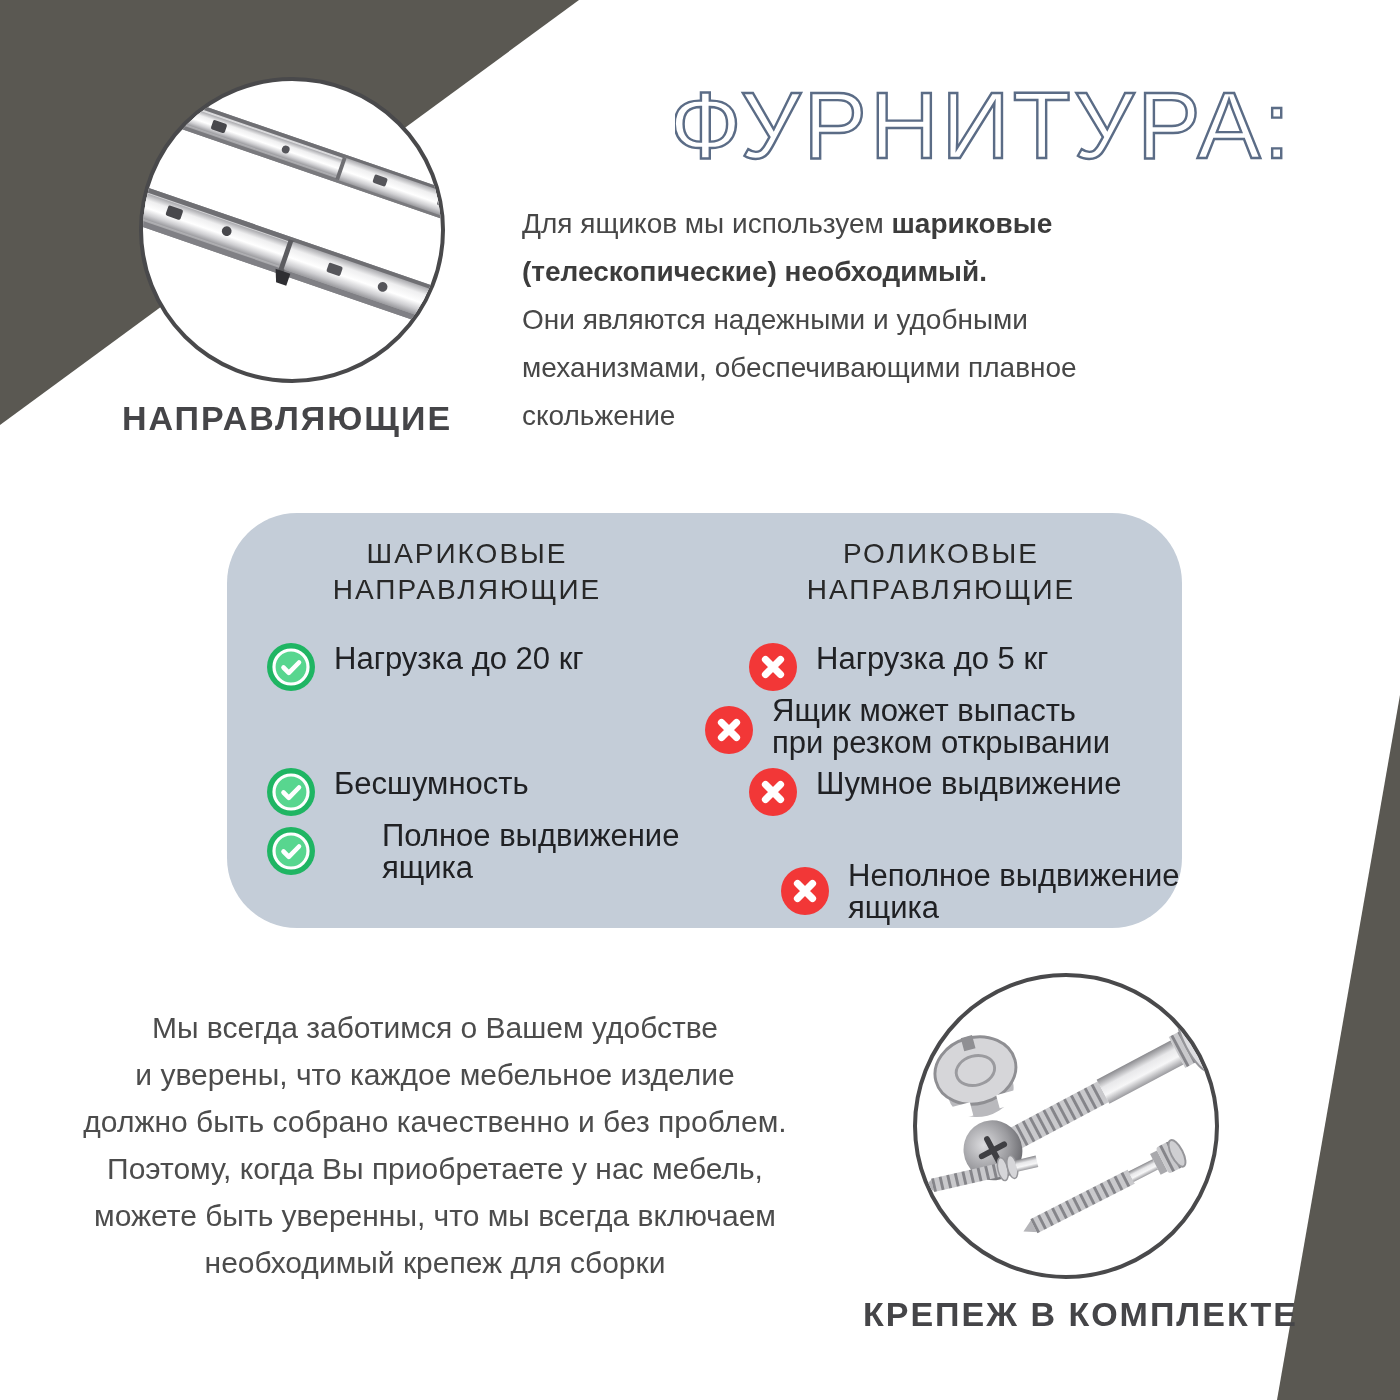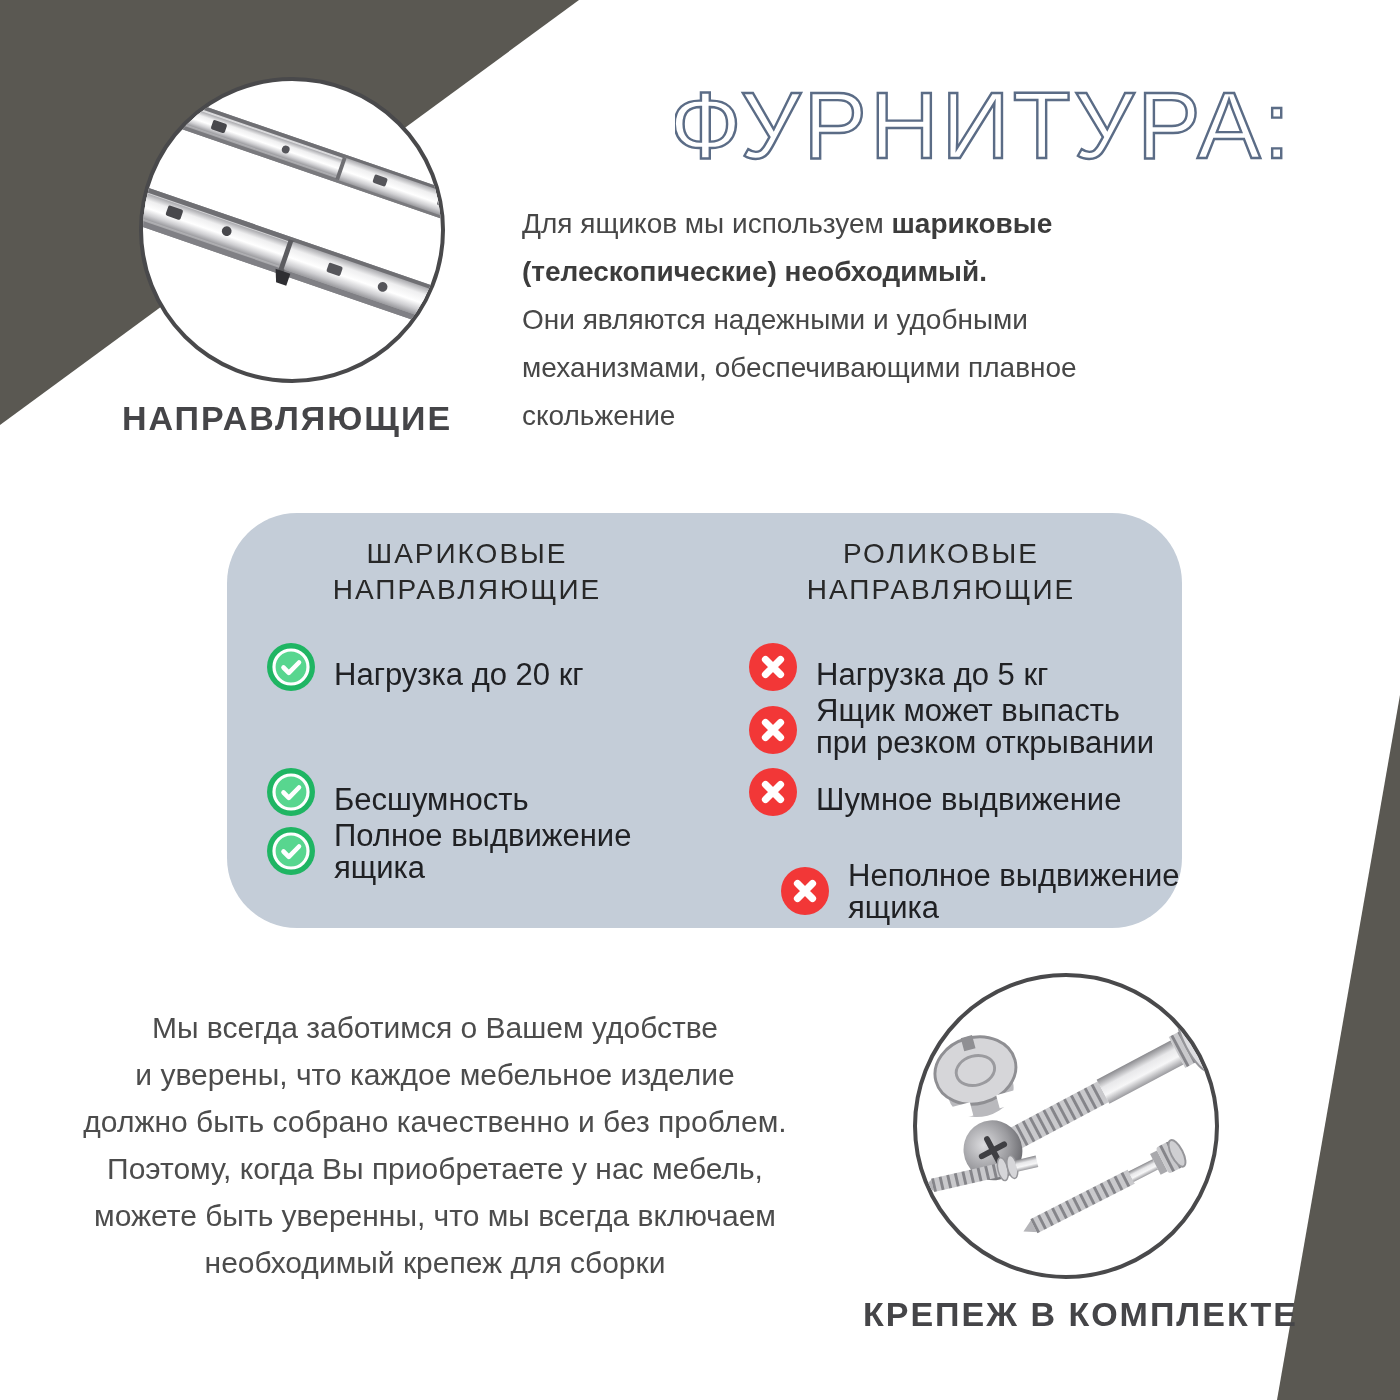--- a/index.html
+++ b/index.html
@@ -46,21 +46,21 @@
     left:227px;top:513px;width:955px;height:415px;
     background:#c4cdd8;border-radius:70px;
   }
   .col-header{
     font-size:28px;letter-spacing:2px;line-height:36px;color:#282828;
     text-align:center;white-space:nowrap;
   }
   .header-left{left:277px;top:536px;width:380px;}
   .header-right{left:751px;top:536px;width:380px;}
 
-  .item{display:flex;align-items:flex-end;white-space:nowrap;}
+  .item{display:flex;align-items:flex-start;white-space:nowrap;}
   .item .ic{width:50px;height:50px;flex:0 0 50px;}
   .item .txt{margin-left:18px;font-size:31px;line-height:34px;color:#202124;}
   .item.two{align-items:flex-start;}
   .item.two .ic{margin-top:6px;}
   .item.two .txt{line-height:32px;}
   .item.two.r2 .ic{margin-top:10px;}
 
   
   .outro{
     left:40px;top:1004px;width:790px;margin:0;
@@ -156,37 +156,37 @@
     <div class="txt">Нагрузка до 20 кг</div>
   </div>
   <div class="abs item" style="left:266px;top:767px;">
     <svg class="ic" viewBox="0 0 50 50">
         <circle cx="25" cy="25" r="24" fill="#1fb563"></circle>
         <circle cx="25" cy="25" r="17" fill="#58d68f" stroke="#ffffff" stroke-width="3.2"></circle>
         <path d="M17.5 25.5 L22.8 30.8 L33 20.5" stroke="#ffffff" stroke-width="4.6" fill="none" stroke-linecap="round" stroke-linejoin="round"></path>
       </svg>
     <div class="txt">Бесшумность</div>
   </div>
-  <div class="abs item two" style="left:266px;top:820px;">
+  <div class="abs item two" style="left:266px;top:820px;gap:48px;">
     <svg class="ic" viewBox="0 0 50 50">
         <circle cx="25" cy="25" r="24" fill="#1fb563"></circle>
         <circle cx="25" cy="25" r="17" fill="#58d68f" stroke="#ffffff" stroke-width="3.2"></circle>
         <path d="M17.5 25.5 L22.8 30.8 L33 20.5" stroke="#ffffff" stroke-width="4.6" fill="none" stroke-linecap="round" stroke-linejoin="round"></path>
       </svg>
     <div class="txt">Полное выдвижение<br>ящика</div>
   </div>
 
   <div class="abs item" style="left:748px;top:642px;">
     <svg class="ic" viewBox="0 0 50 50">
         <circle cx="25" cy="25" r="24" fill="#f23737"></circle>
         <path d="M17.5 17.5 L32.5 32.5 M32.5 17.5 L17.5 32.5" stroke="#ffffff" stroke-width="7.2" stroke-linecap="round"></path>
       </svg>
     <div class="txt">Нагрузка до 5 кг</div>
   </div>
-  <div class="abs item two r2" style="left:748px;top:695px;">
+  <div class="abs item two r2" style="left:704px;top:695px;">
     <svg class="ic" viewBox="0 0 50 50">
         <circle cx="25" cy="25" r="24" fill="#f23737"></circle>
         <path d="M17.5 17.5 L32.5 32.5 M32.5 17.5 L17.5 32.5" stroke="#ffffff" stroke-width="7.2" stroke-linecap="round"></path>
       </svg>
     <div class="txt">Ящик может выпасть<br>при резком открывании</div>
   </div>
   <div class="abs item" style="left:748px;top:767px;">
     <svg class="ic" viewBox="0 0 50 50">
         <circle cx="25" cy="25" r="24" fill="#f23737"></circle>
         <path d="M17.5 17.5 L32.5 32.5 M32.5 17.5 L17.5 32.5" stroke="#ffffff" stroke-width="7.2" stroke-linecap="round"></path>

